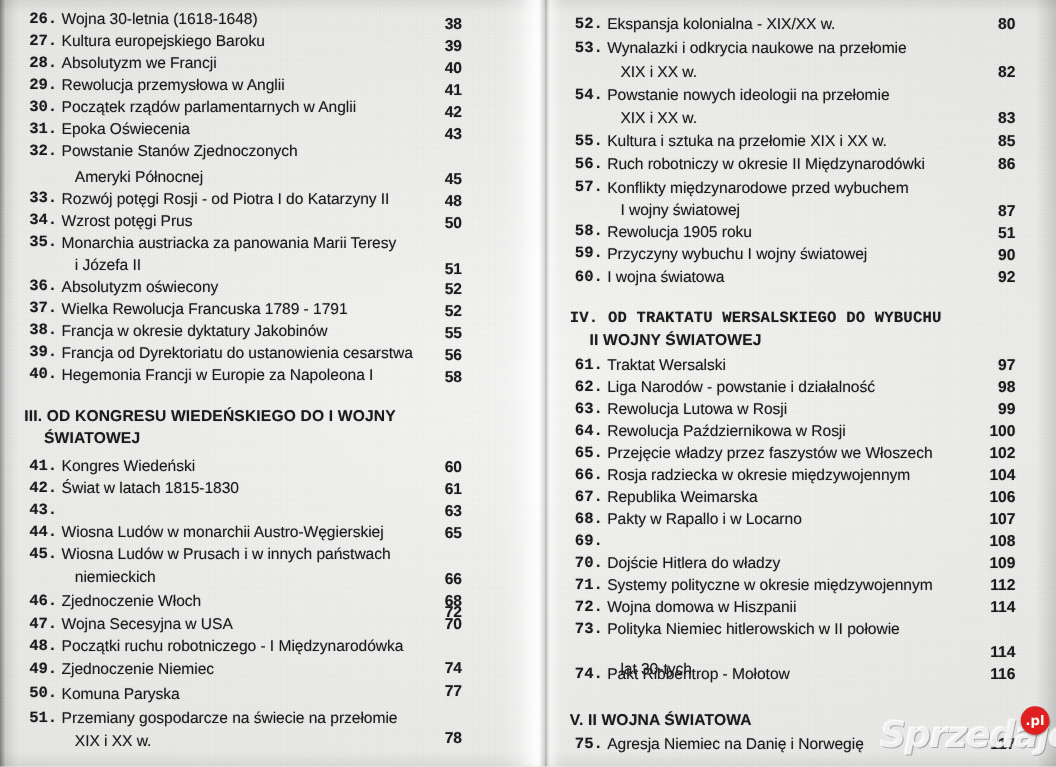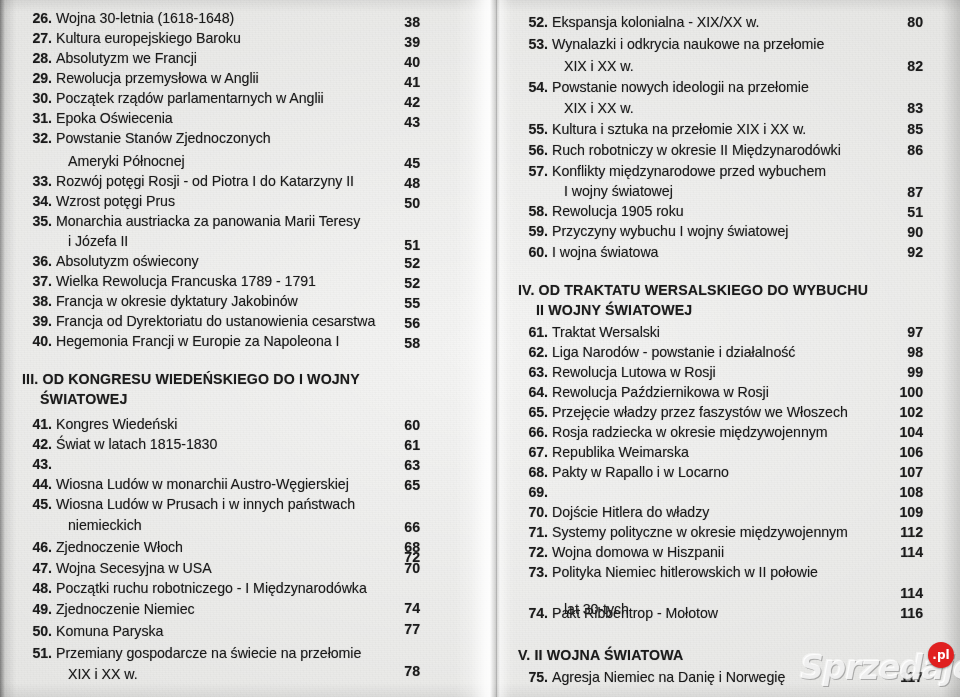--- a/index.html
+++ b/index.html
@@ -97,20 +97,21 @@
     line-height: 20px;
     letter-spacing: -0.05px;
     text-shadow: 0 0 1px rgba(60,60,60,0.45);
   }
 
   .entry-num {
     left: 0;
     width: 30px;
     text-align: right;
     font-weight: 700;
+    font-family: Liberation Mono, monospace;
   }
   .entry-title {
     left: 34px;
   }
   .entry-title.cont {
     left: 46px;
   }
   .entry-page {
     right: 0;
     text-align: right;
@@ -447,21 +448,21 @@
         <div class="row" style="top: 222px;">
           <span class="entry-page">90</span>
         </div>
         <div class="row" style="top: 242px;">
           <span class="entry-num">60.</span>
           <span class="entry-title">I wojna światowa</span>
         </div>
         <div class="row" style="top: 242px;">
           <span class="entry-page">92</span>
         </div>
-        <div class="row" style="top: 280px;">
+        <div class="row" style="top: 280px; font-family: Liberation Mono, monospace;">
           <span class="section-title">IV. OD TRAKTATU WERSALSKIEGO DO WYBUCHU</span>
         </div>
         <div class="row" style="top: 300px;">
           <span class="section-title cont">II WOJNY ŚWIATOWEJ</span>
         </div>
         <div class="row" style="top: 322px;">
           <span class="entry-num">61.</span>
           <span class="entry-title">Traktat Wersalski</span>
         </div>
         <div class="row" style="top: 322px;">

